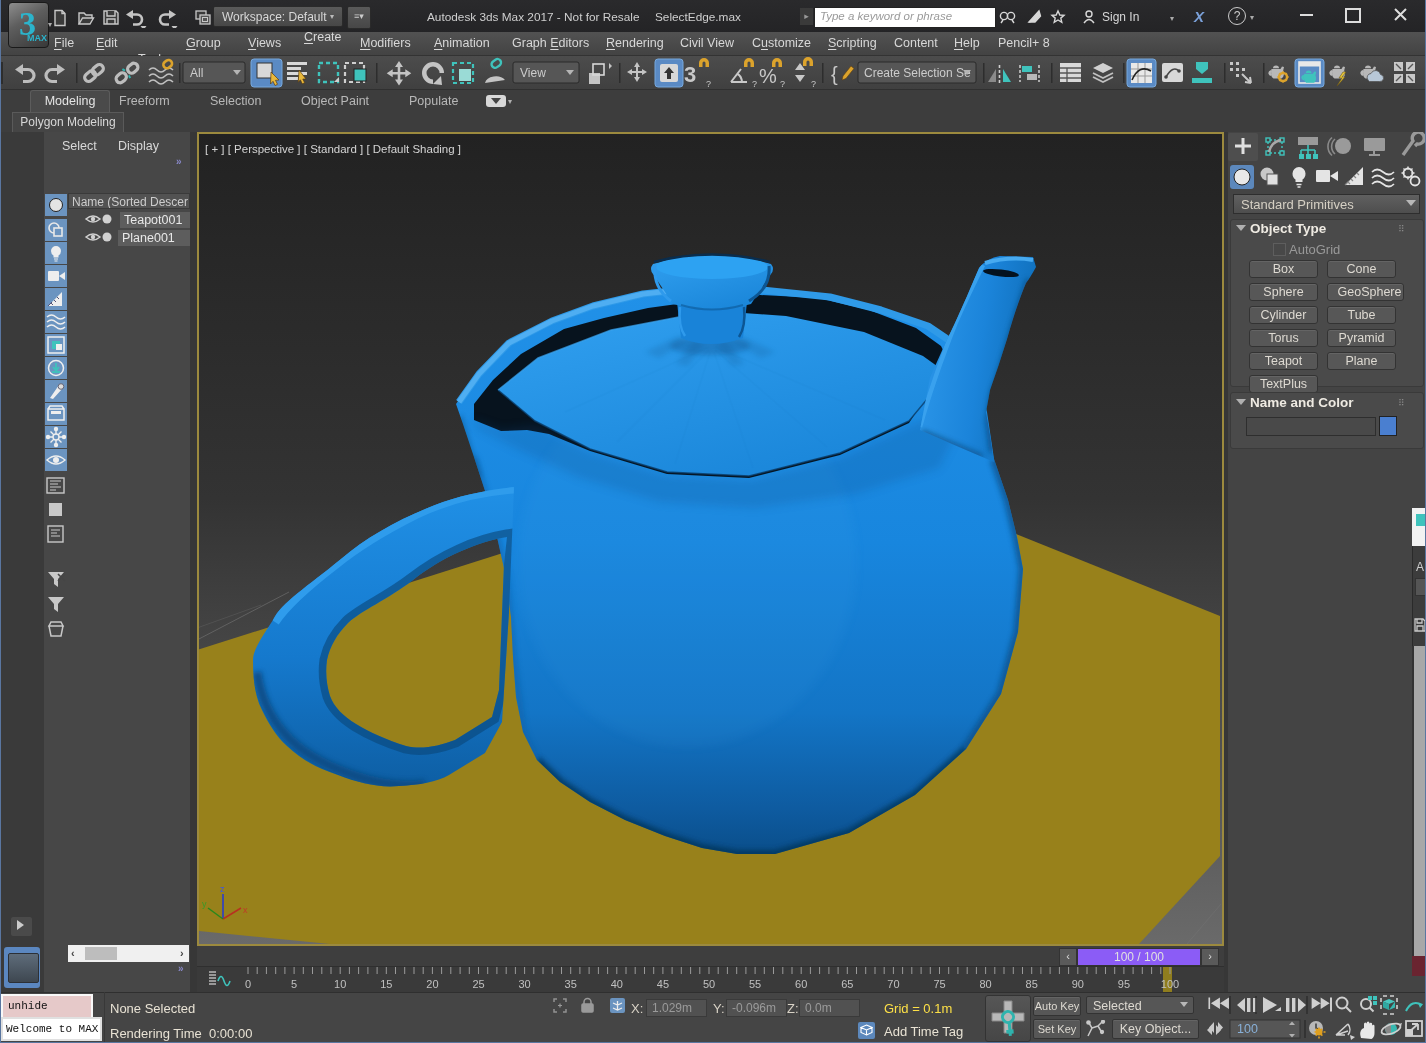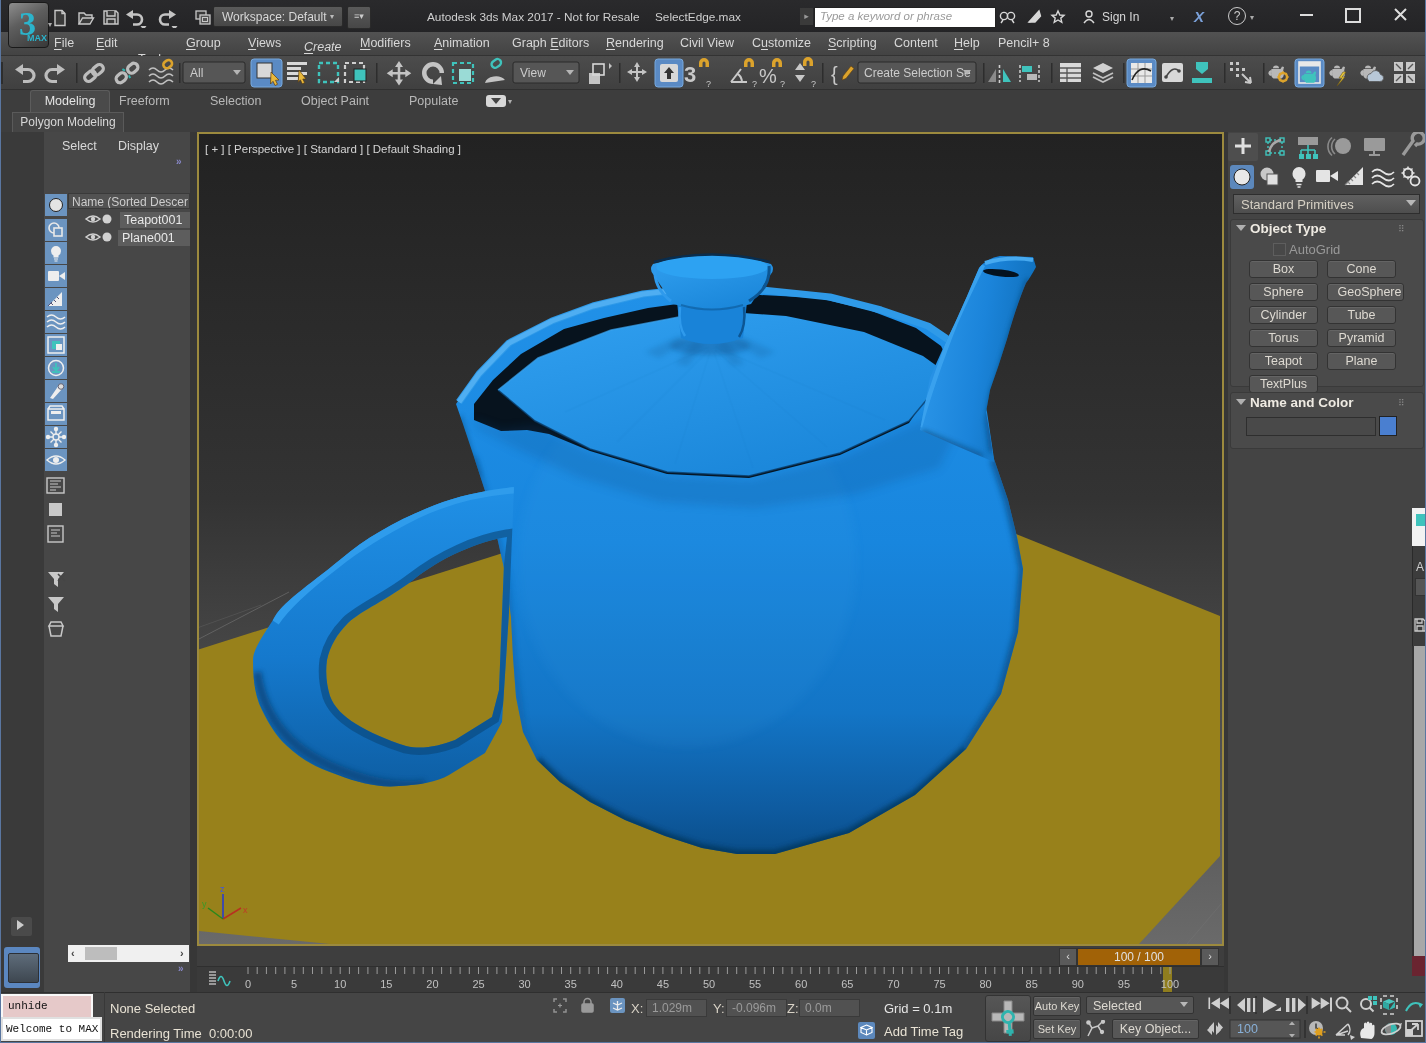--- a/index.html
+++ b/index.html
@@ -89,21 +89,21 @@
 <svg class="a" style="left:1393px;top:7px;" width="16" height="16">
       <path d="M2 2 L13 13 M13 2 L2 13" stroke="#ddd" stroke-width="2"></path>
     </svg>
 
 <div class="a" style="left:0;top:32px;width:1426px;height:23px;background:linear-gradient(#525252,#434343);border-bottom:1px solid #333;"></div>
 <div class="a mi" style="left:54px;top:36px;"><u>F</u>ile</div>
 <div class="a mi" style="left:96px;top:36px;"><u>E</u>dit</div>
 <div class="a mi" style="left:138px;top:36px;margin-top:16px;"><u>T</u>ools</div>
 <div class="a mi" style="left:186px;top:36px;"><u>G</u>roup</div>
 <div class="a mi" style="left:248px;top:36px;"><u>V</u>iews</div>
-<div class="a mi" style="left:304px;top:40px;font-style:italic;"><u>C</u>reate</div>
+<div class="a mi" style="left:304px;top:30px;"><u>C</u>reate</div>
 <div class="a mi" style="left:360px;top:36px;"><u>M</u>odifiers</div>
 <div class="a mi" style="left:434px;top:36px;"><u>A</u>nimation</div>
 <div class="a mi" style="left:512px;top:36px;">Graph <u>E</u>ditors</div>
 <div class="a mi" style="left:606px;top:36px;"><u>R</u>endering</div>
 <div class="a mi" style="left:680px;top:36px;">Civil View</div>
 <div class="a mi" style="left:752px;top:36px;">C<u>u</u>stomize</div>
 <div class="a mi" style="left:828px;top:36px;"><u>S</u>cripting</div>
 <div class="a mi" style="left:894px;top:36px;">Content</div>
 <div class="a mi" style="left:954px;top:36px;"><u>H</u>elp</div>
 <div class="a mi" style="left:998px;top:36px;">Pencil+ 8</div>
@@ -706,21 +706,21 @@
 
 <div class="a" style="left:1230px;top:392px;width:192px;height:55px;background:#4a4a4a;border:1px solid #3a3a3a;border-radius:3px;"></div>
 <div class="a" style="left:1236px;top:399px;width:0;height:0;border-left:5px solid transparent;border-right:5px solid transparent;border-top:6px solid #b0b0b0;"></div>
 <div class="a" style="left:1250px;top:395px;color:#eeeae2;font-size:13.5px;font-weight:bold;">Name and Color</div>
 <div class="a" style="left:1398px;top:398px;color:#888;font-size:9px;letter-spacing:1px;">⠿</div>
 <div class="a" style="left:1246px;top:417px;width:128px;height:17px;background:#494949;border:1px solid #2e2e2e;"></div>
 <div class="a" style="left:1379px;top:416px;width:16px;height:18px;background:#4a7fd0;border:1px solid #222;"></div>
 
 <div class="a" style="left:197px;top:946px;width:1027px;height:20px;background:#3e3e3e;border-bottom:1px solid #2f2f2f;"></div>
 <div class="a" style="left:1059px;top:948px;width:16px;height:16px;background:#5a5a5a;border:1px solid #333;color:#ddd;font-size:11px;text-align:center;line-height:15px;">‹</div>
-<div class="a" style="left:1077px;top:948px;width:122px;height:16px;background:#a16207;border:1px solid #333;color:#e0e0e0;font-size:12px;text-align:center;line-height:16px;">100 / 100</div>
+<div class="a" style="left:1077px;top:948px;width:122px;height:16px;background:#8b5cf6;border:1px solid #333;color:#e0e0e0;font-size:12px;text-align:center;line-height:16px;">100 / 100</div>
 <div class="a" style="left:1201px;top:948px;width:16px;height:16px;background:#5a5a5a;border:1px solid #333;color:#ddd;font-size:11px;text-align:center;line-height:15px;">›</div>
 
 <div class="a" style="left:197px;top:967px;width:1027px;height:25px;background:#3a3a3a;"></div>
 <svg class="a" style="left:197px;top:967px;" width="1027" height="25" viewBox="0 0 1027 25">
  <rect x="966" y="0" width="9" height="25" fill="#8f7d1e"></rect>
  <g stroke="#9a9a9a" stroke-width="1">
   <path d="M51.0 0 v7"></path>
         <path d="M60.2 0 v7"></path>
         <path d="M69.4 0 v7"></path>
         <path d="M78.7 0 v7"></path>
@@ -873,21 +873,21 @@
           <path d="M8.5 4 v9 M4 11 l4.5 2 l4.5 -2 M4 6 l4.5 2 l4.5 -2" stroke="#eee" stroke-width="1.3"></path>
         </g>
  </g>
 </svg>
 <div class="a" style="left:631px;top:1001px;color:#d8d2c6;font-size:13px;">X:</div>
 <div class="a" style="left:646px;top:999px;width:54px;height:16px;background:#515151;border:1px solid #3a3a3a;color:#9a9a9a;font-size:12px;line-height:16px;padding-left:5px;">1.029m</div>
 <div class="a" style="left:713px;top:1001px;color:#d8d2c6;font-size:13px;">Y:</div>
 <div class="a" style="left:726px;top:999px;width:54px;height:16px;background:#515151;border:1px solid #3a3a3a;color:#9a9a9a;font-size:12px;line-height:16px;padding-left:5px;">-0.096m</div>
 <div class="a" style="left:787px;top:1001px;color:#d8d2c6;font-size:13px;">Z:</div>
 <div class="a" style="left:799px;top:999px;width:54px;height:16px;background:#515151;border:1px solid #3a3a3a;color:#9a9a9a;font-size:12px;line-height:16px;padding-left:5px;">0.0m</div>
-<div class="a" style="left:884px;top:1001px;color:#e5e5e5;font-size:13px;">Grid = 0.1m</div>
+<div class="a" style="left:884px;top:1001px;color:#fde047;font-size:13px;">Grid = 0.1m</div>
 <div class="a" style="left:858px;top:1022px;width:17px;height:17px;background:#5c88bc;border-radius:2px;"></div>
 <svg class="a" style="left:860px;top:1024px;" width="13" height="13" viewBox="0 0 13 13">
       <path d="M6.5 1 L12 3.5 L6.5 6 L1 3.5 Z M1 3.5 v5 L6.5 11 v-5 M12 3.5 v5 L6.5 11" fill="none" stroke="#fff" stroke-width="1.1"></path>
     </svg>
 <div class="a" style="left:884px;top:1024px;color:#e8e2d4;font-size:13px;">Add Time Tag</div>
 
 <div class="a" style="left:985px;top:995px;width:44px;height:45px;background:linear-gradient(#565656,#464646);border:1px solid #333;border-radius:3px;"></div>
 <svg class="a" style="left:988px;top:997px;" width="40" height="40" viewBox="0 0 40 40">
  <path d="M16 4 h8 v12 h12 v8 h-12 v12 h-8 v-12 H4 v-8 h12 z" fill="#b8b8b8" stroke="#888" stroke-width="1"></path>
  <g transform="translate(20,20) rotate(40)">

